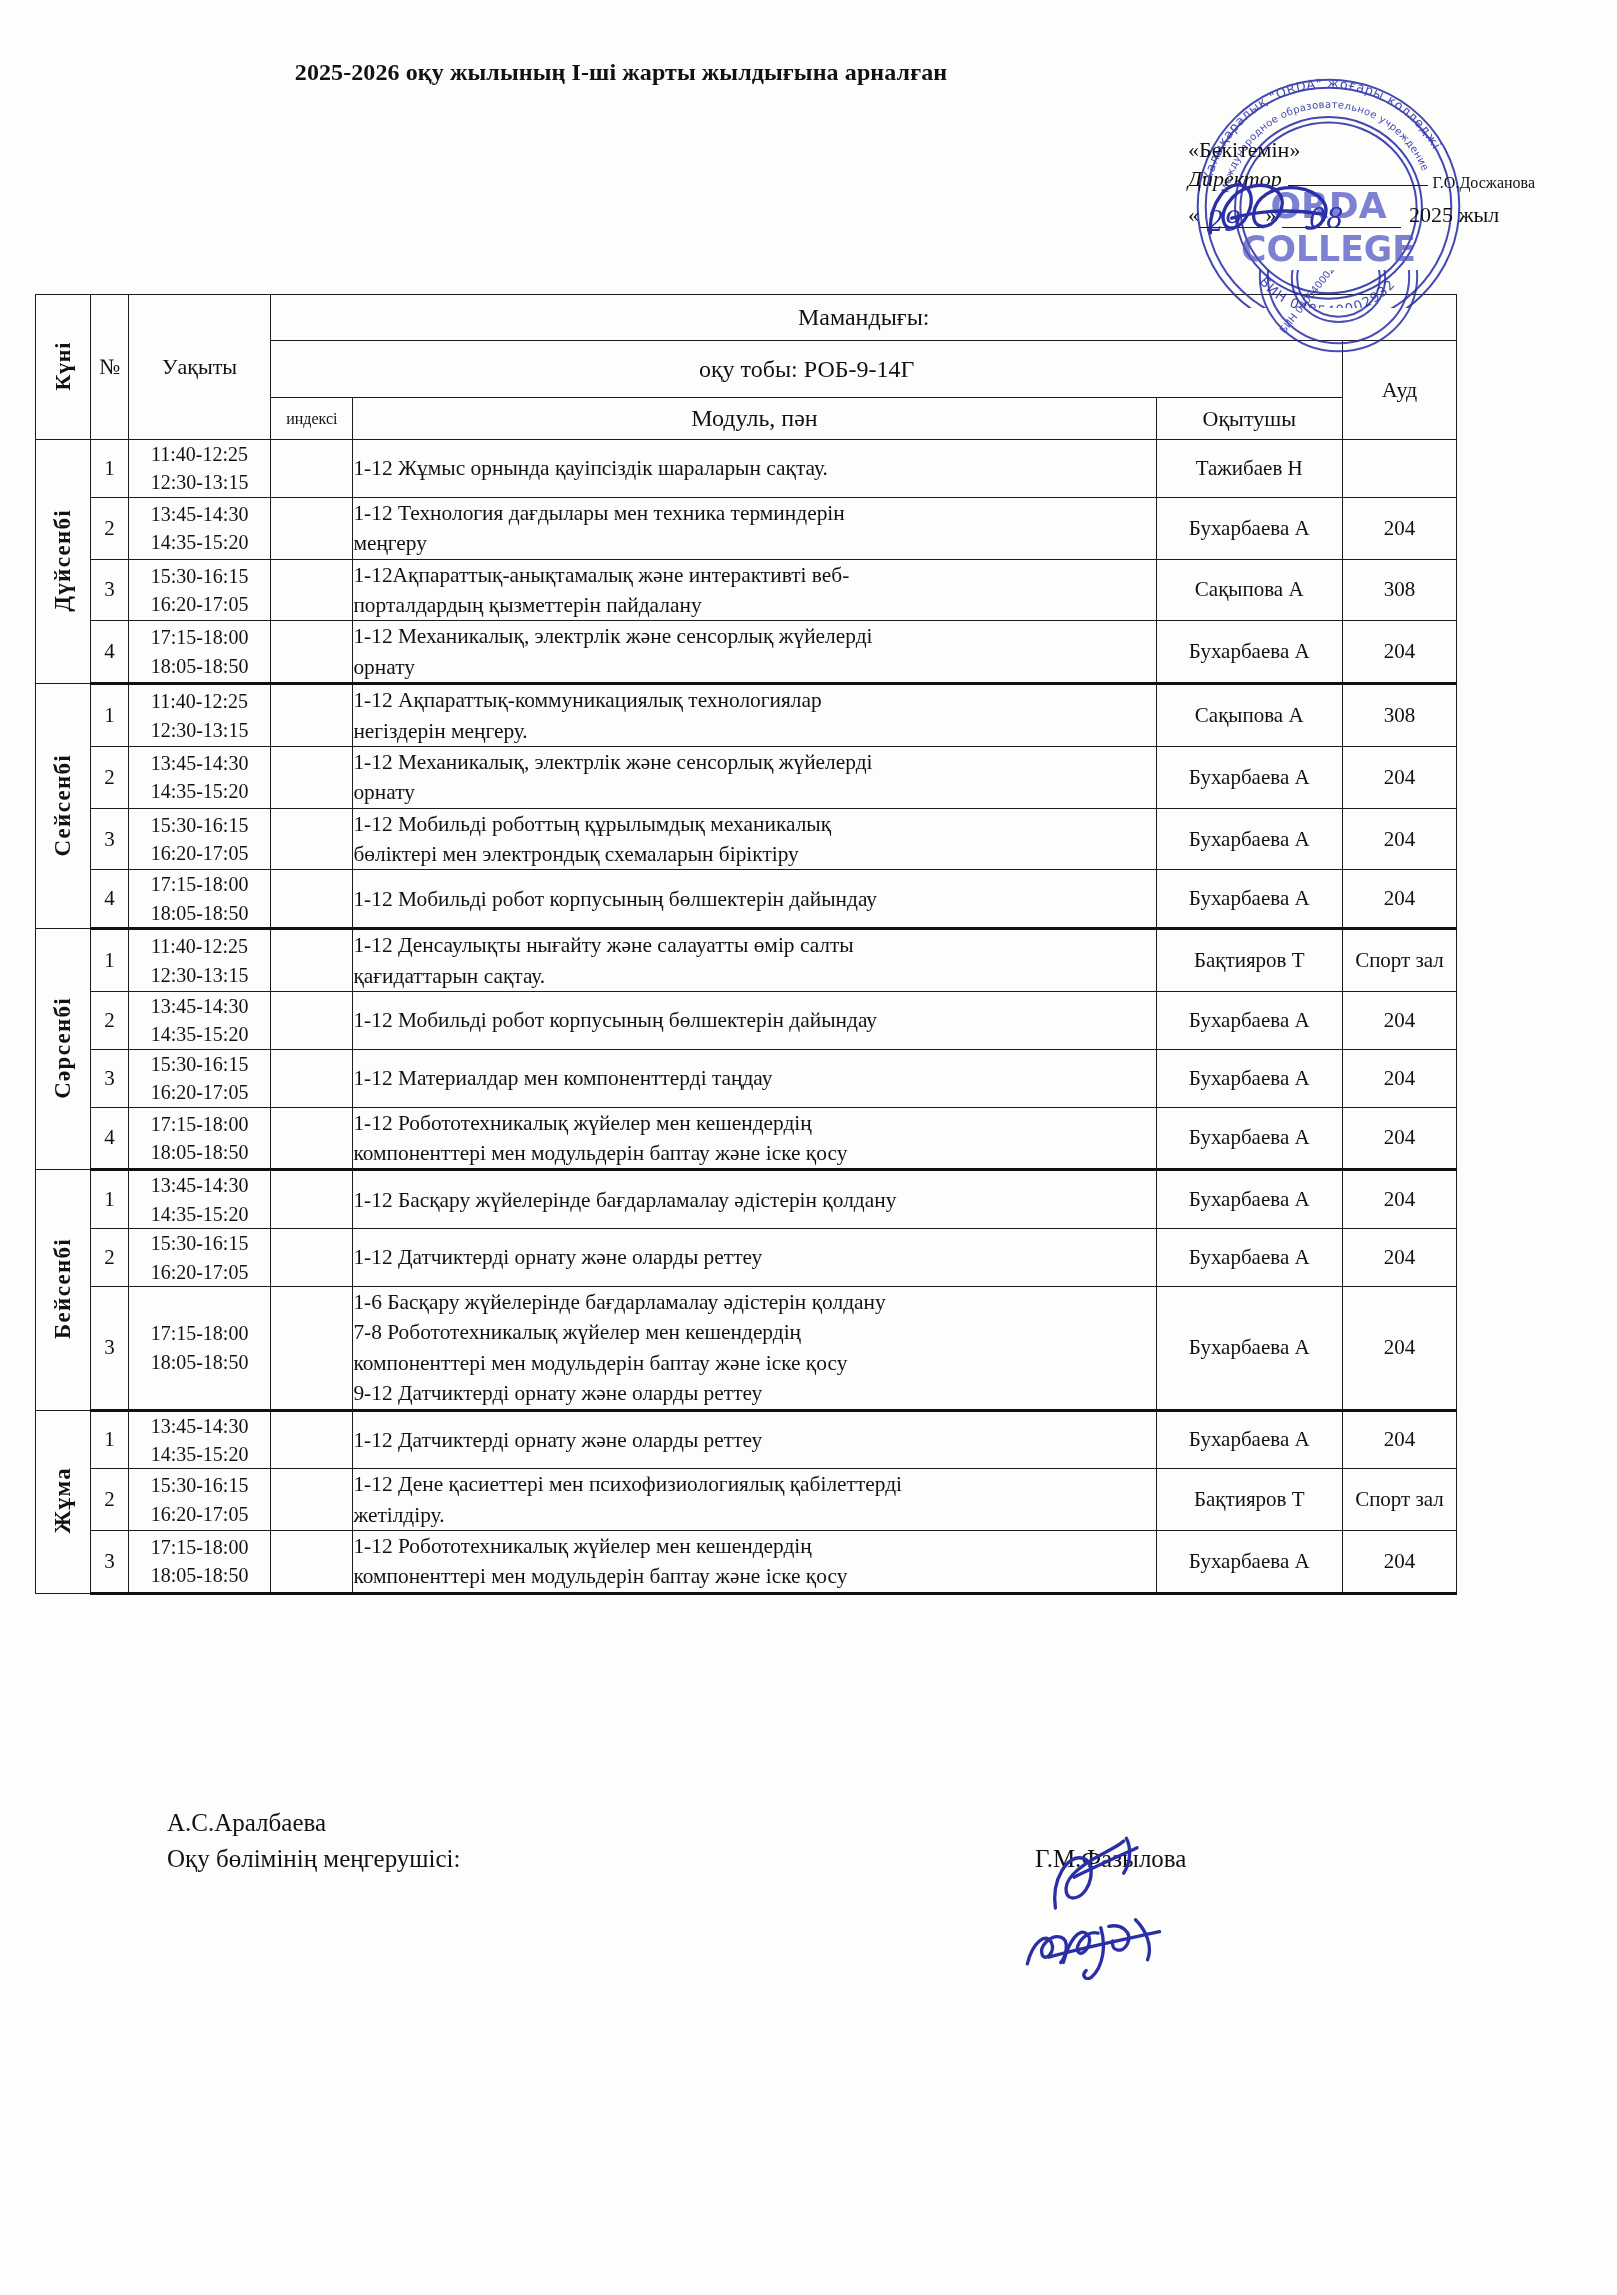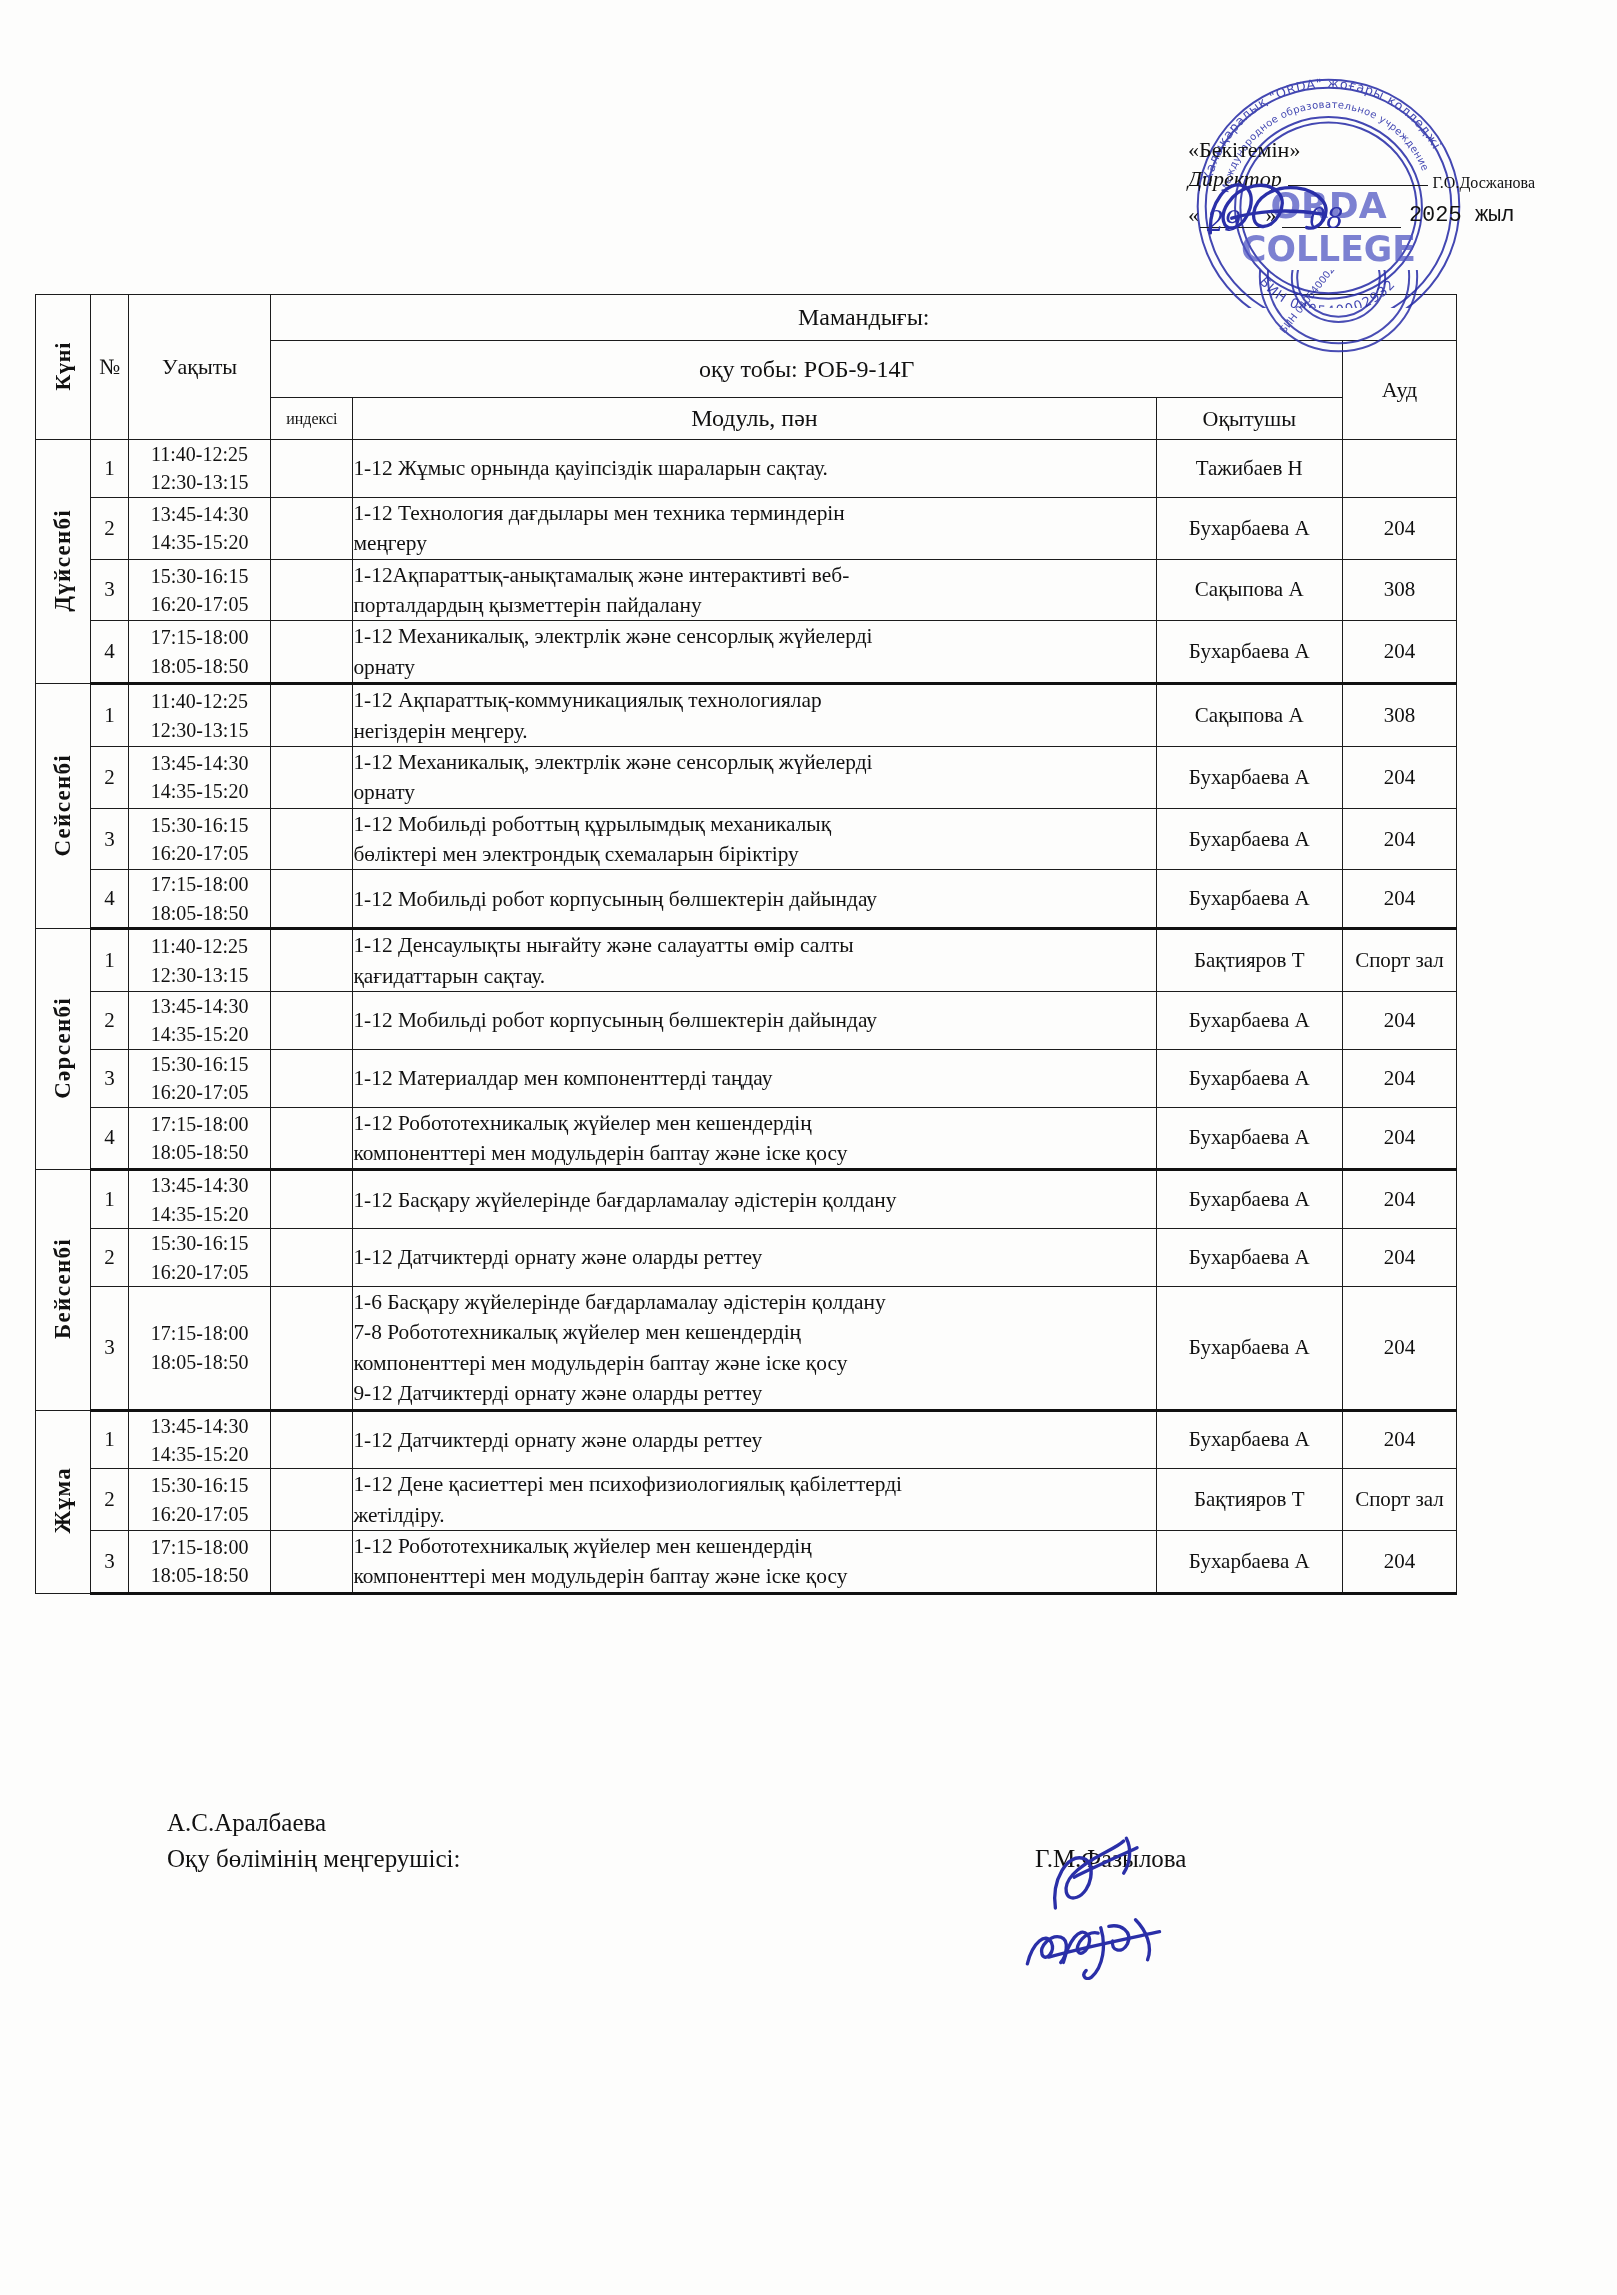--- a/index.html
+++ b/index.html
@@ -80,21 +80,21 @@
     margin: 0 1.3px;
     height: 23px;
   }
   .approval .ap-blank-month {
     display: inline-block;
     width: 119px;
     border-bottom: 1.3px solid #1a1a1a;
     margin: 0 5.3px;
     height: 23px;
   }
-  .approval .ap-year { padding-left: 2.7px; font-family: Liberation Mono, monospace; }
+  .approval .ap-year { padding-left: 2.7px; }
 
   
   .ink {
     color: #2a2fa8;
     font-family: "DejaVu Serif", serif;
     font-style: italic;
   }
   .hand-day {
     position: absolute;
     left: 1207px;
@@ -298,20 +298,21 @@
     height: 87px;
     pointer-events: none;
   }
 </style>
 </head>
 <body>
 
 <div id="page">
 
   <div class="doc-header">
+    <div class="line1">2025-2026 оқу жылының I-ші  жарты жылдығына арналған</div>
   </div>
 
   <div class="stamp">
     <svg viewBox="0 0 460 400" xmlns="http://www.w3.org/2000/svg">
       <defs>
         <path id="arcOuter" d="M 50 250 A 180 180 0 0 1 410 250"></path>
         <path id="arcInner" d="M 78 252 A 152 152 0 0 1 382 252"></path>
         <path id="arcBottom" d="M 98 300 A 134 134 0 0 0 362 300"></path>
       </defs>
       <g fill="none" stroke="#2a2fa8" stroke-width="3">

